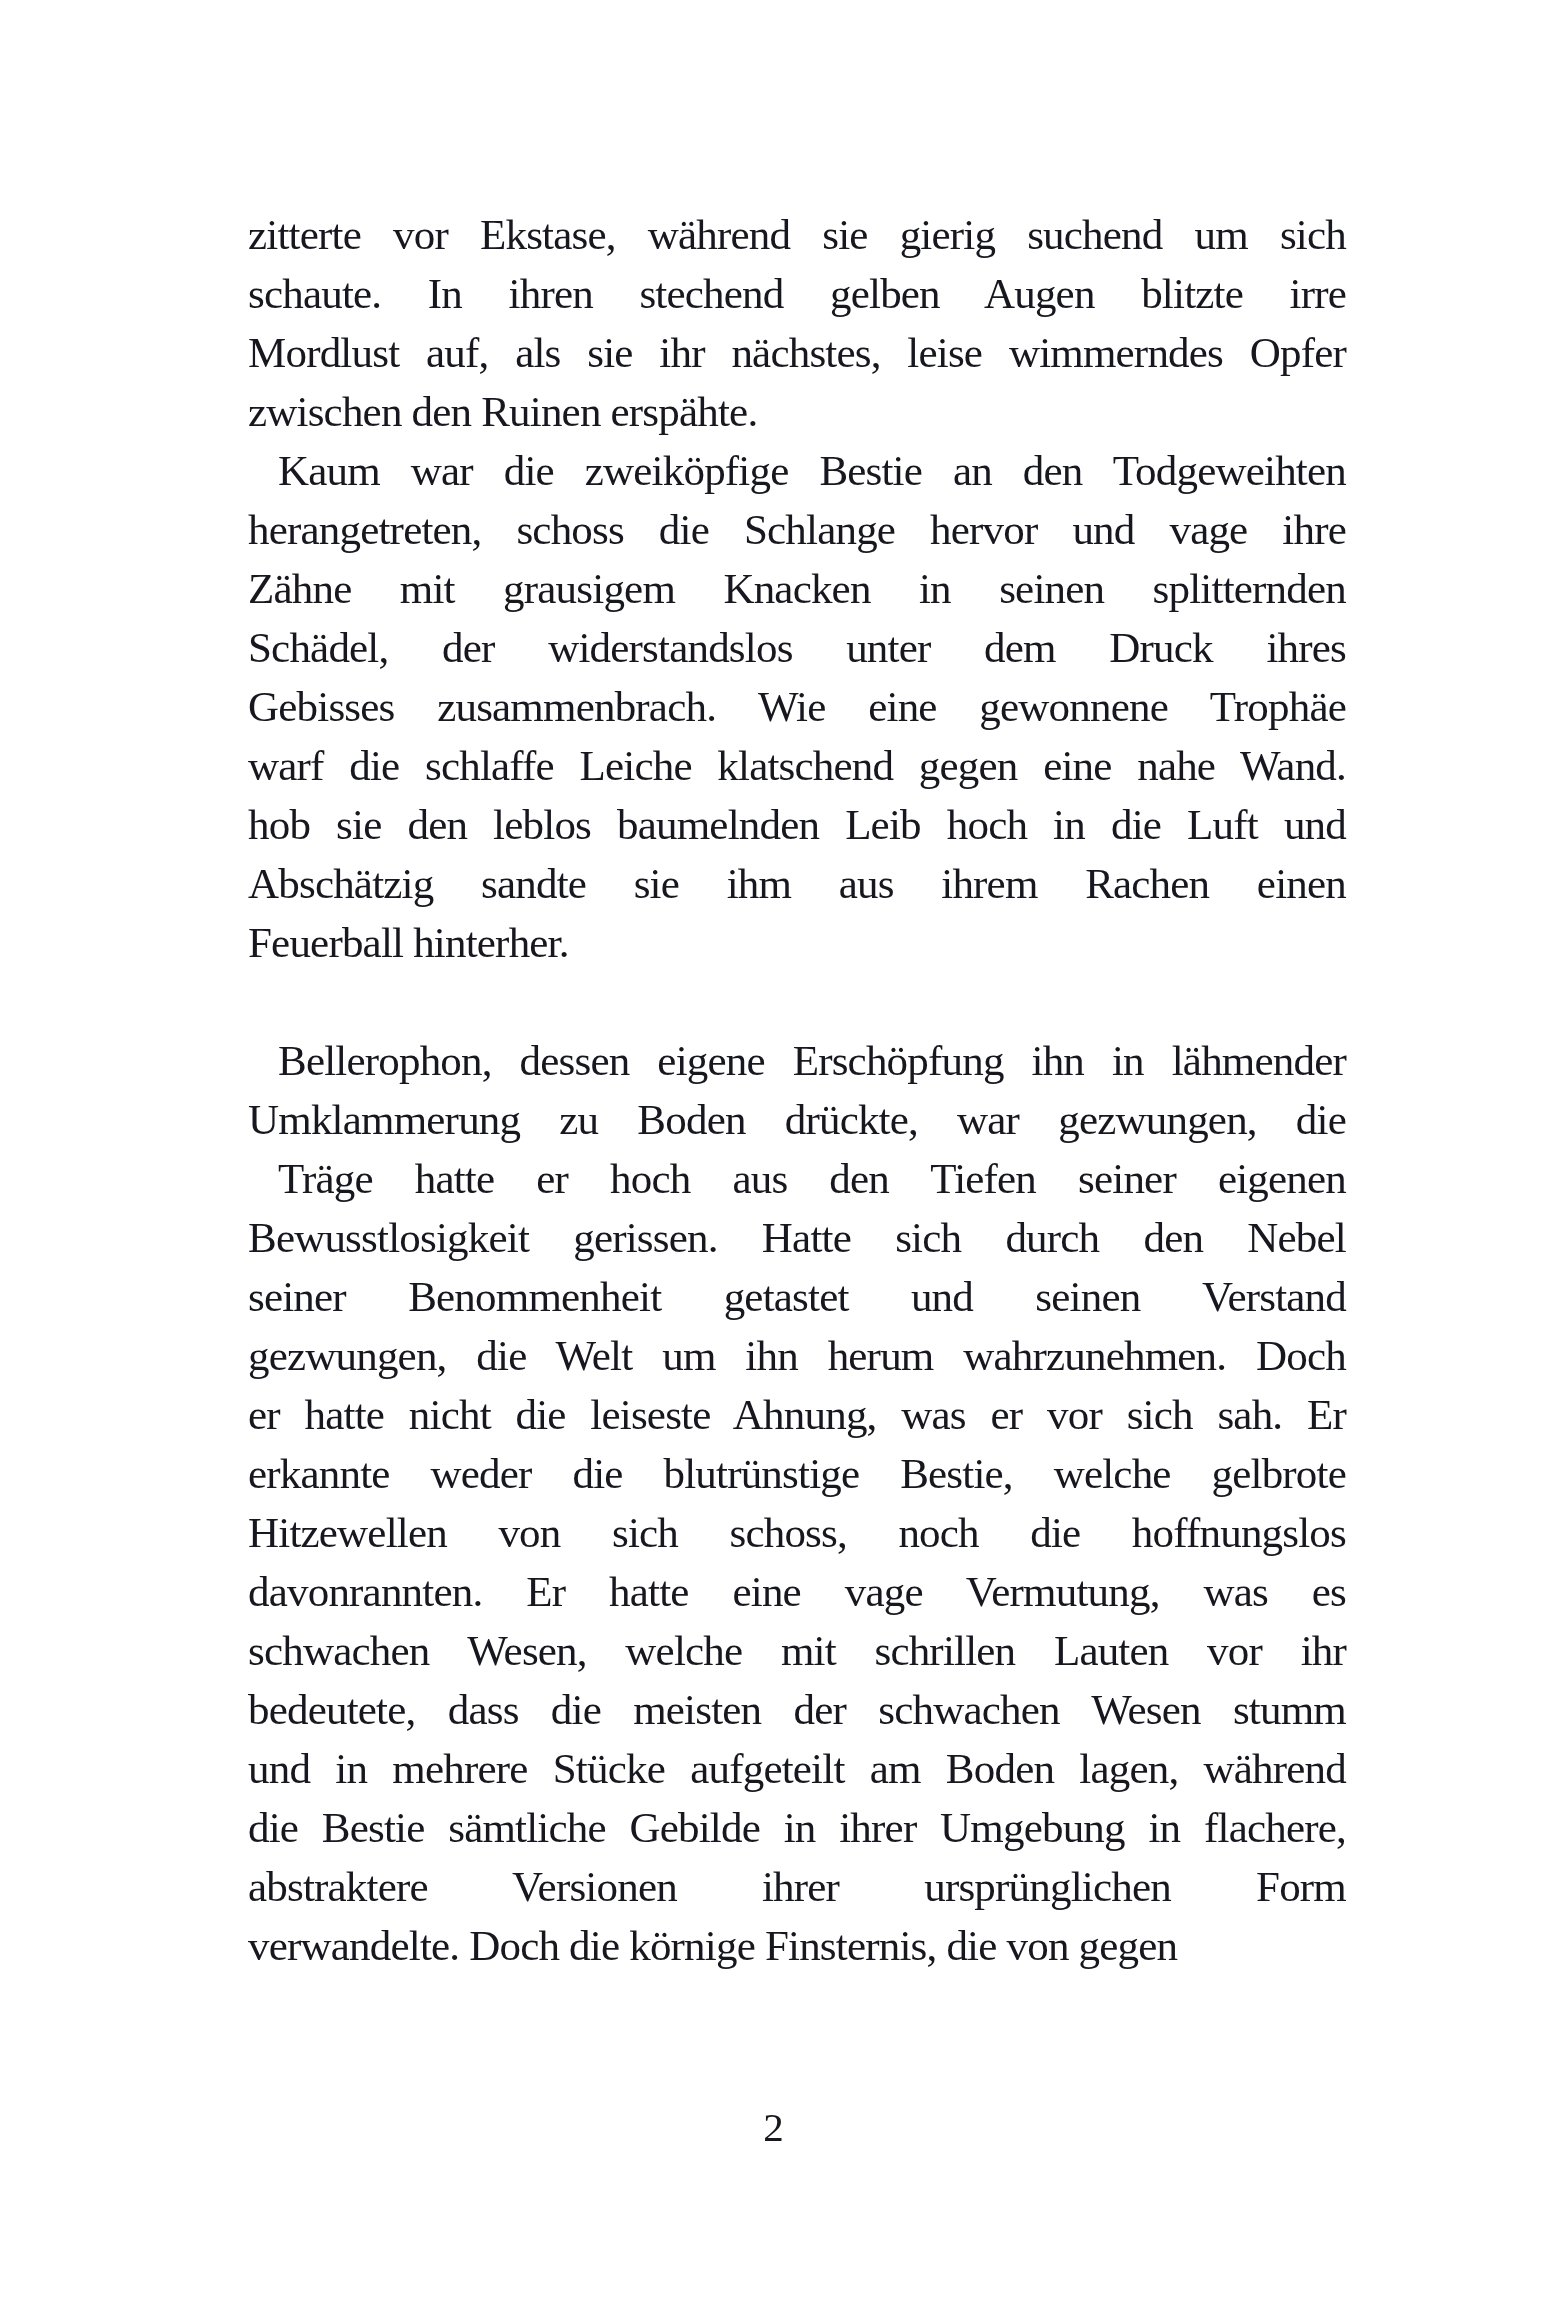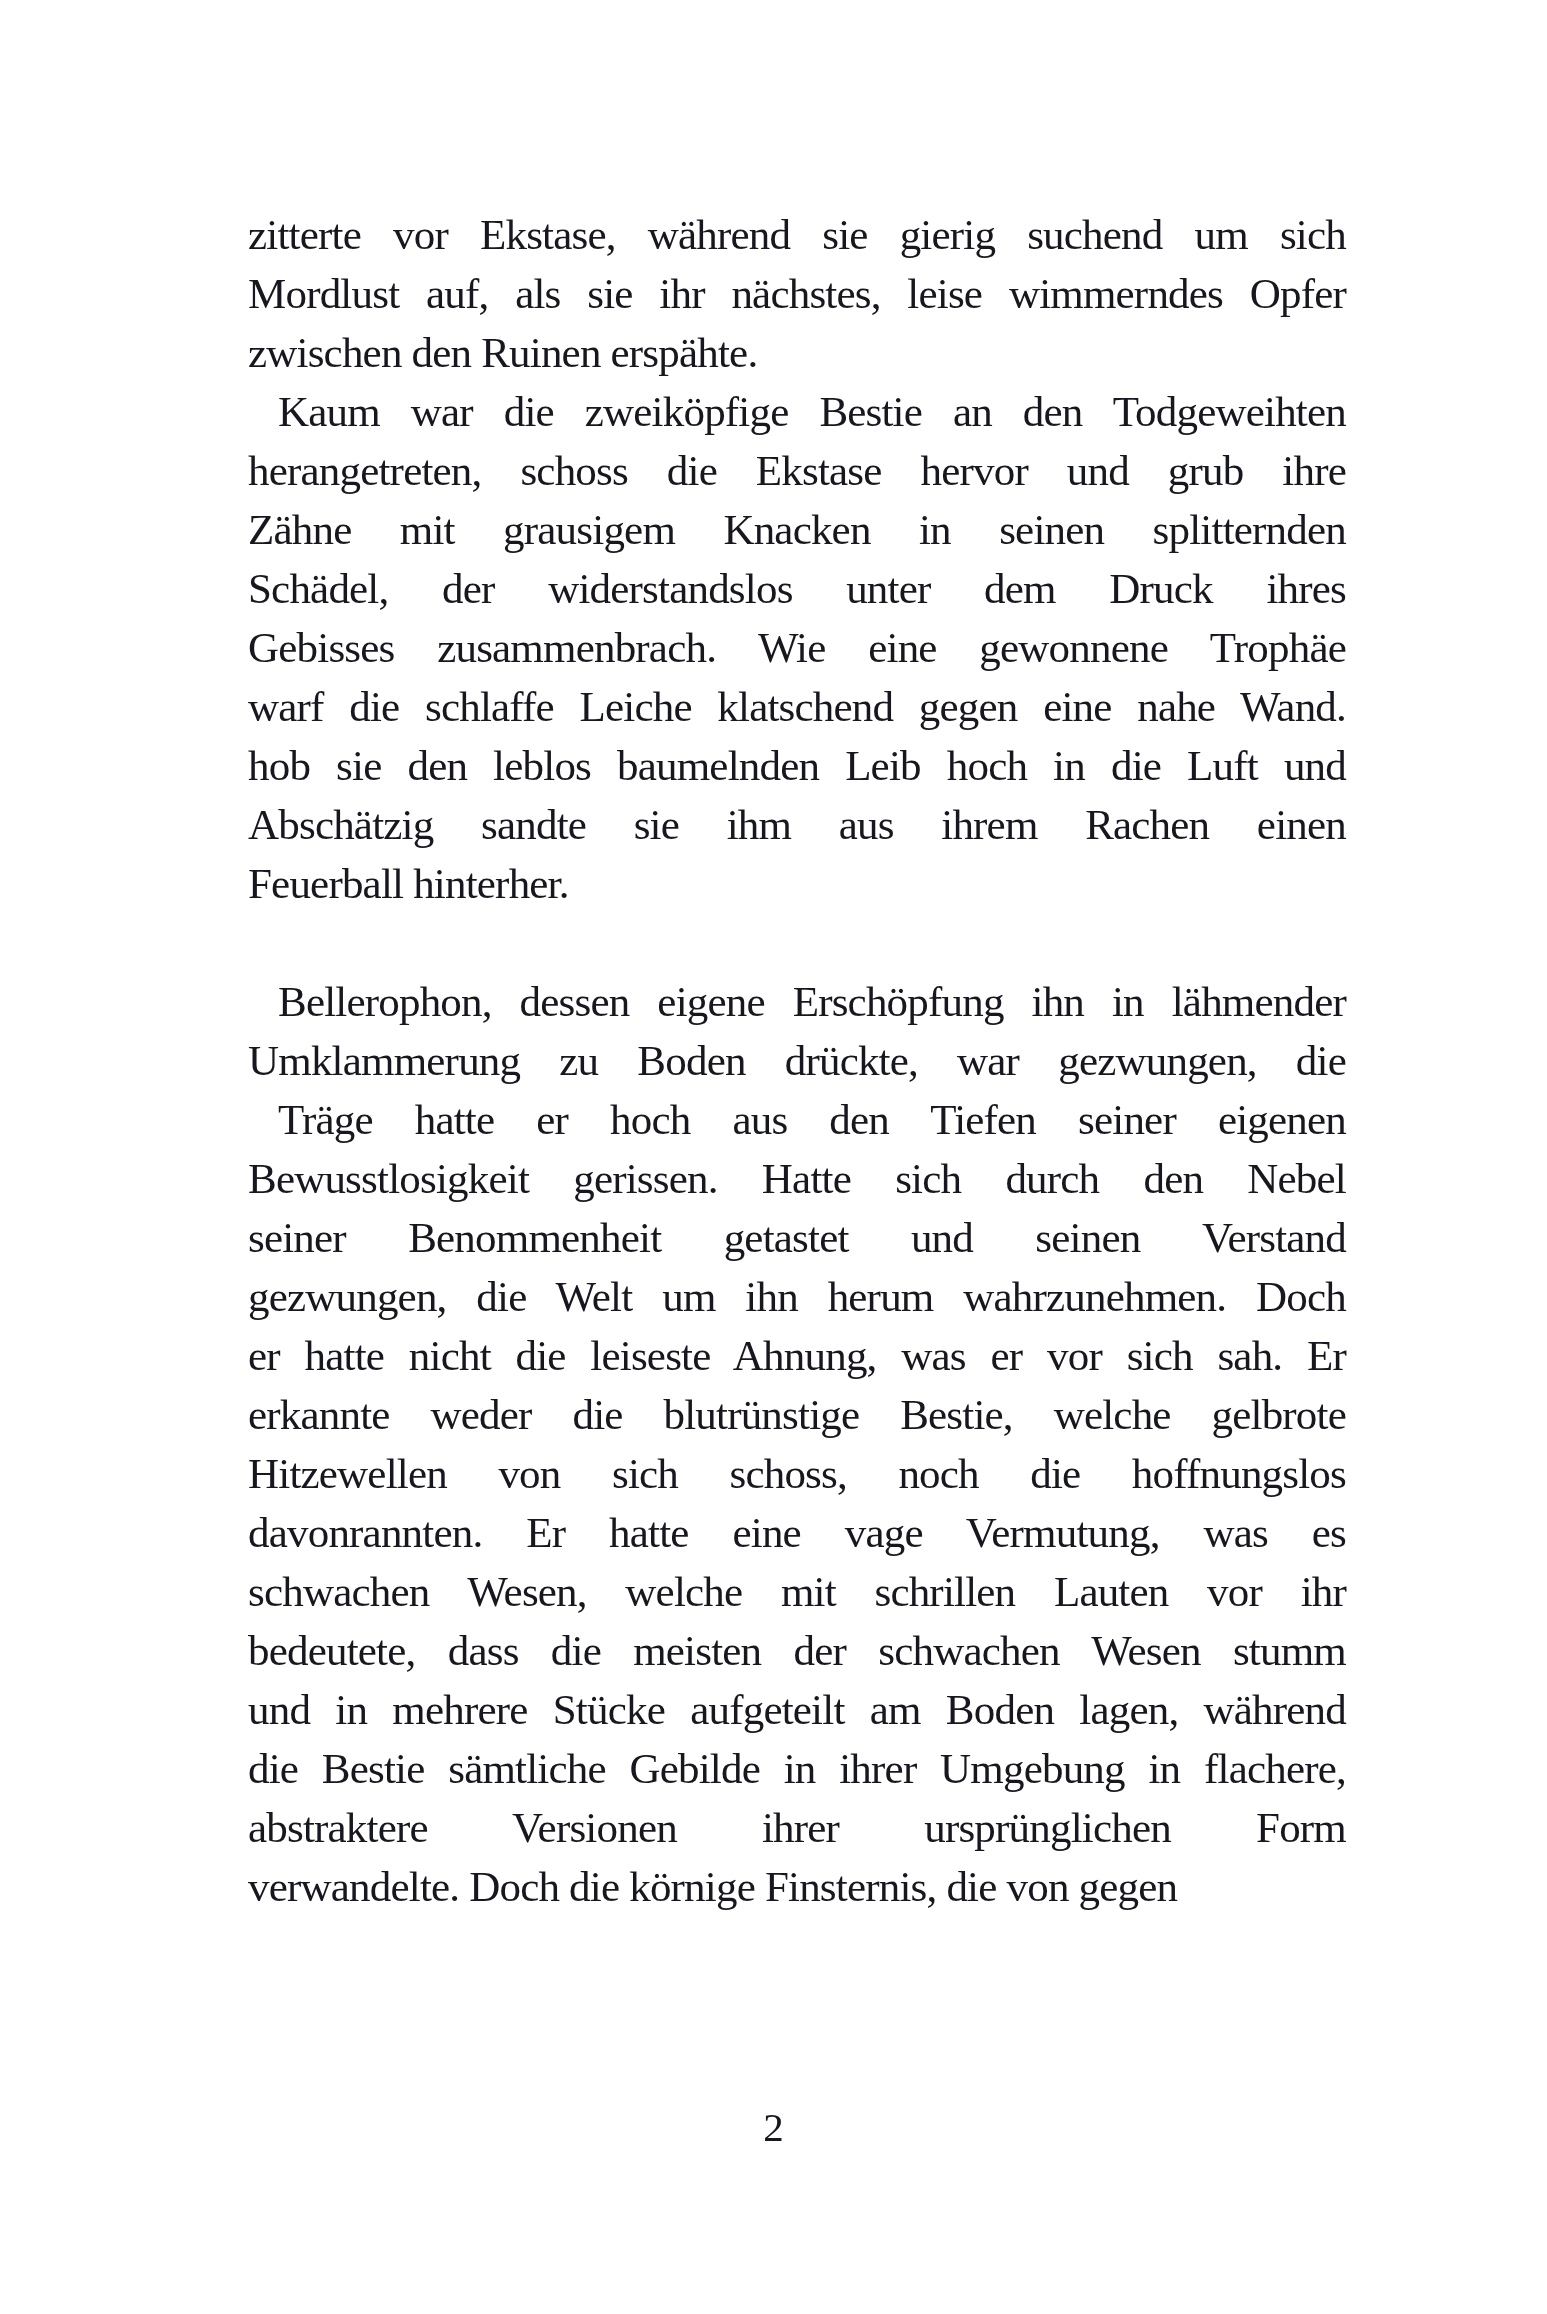--- a/index.html
+++ b/index.html
@@ -58,26 +58,27 @@
     color: var(--ink, #17171f);
   }
 </style>
 </head>
 <body>
 
 <div class="page">
   <div class="text-block" id="text-block">
       <div class="paragraph">
         <div class="line">zitterte vor Ekstase, während sie gierig suchend um sich</div>
+        <div class="line">schaute. In ihren stechend gelben Augen blitzte irre</div>
         <div class="line">Mordlust auf, als sie ihr nächstes, leise wimmerndes Opfer</div>
         <div class="line last">zwischen den Ruinen erspähte.</div>
       </div>
       <div class="paragraph">
         <div class="line indent">Kaum war die zweiköpfige Bestie an den Todgeweihten</div>
-        <div class="line">herangetreten, schoss die Ekstase hervor und grub ihre</div>
+        <div class="line">herangetreten, schoss die Schlange hervor und vage ihre</div>
         <div class="line">Zähne mit grausigem Knacken in seinen splitternden</div>
         <div class="line">Schädel, der widerstandslos unter dem Druck ihres</div>
         <div class="line">Gebisses zusammenbrach. Wie eine gewonnene Trophäe</div>
         <div class="line">warf die schlaffe Leiche klatschend gegen eine nahe Wand.</div>
         <div class="line">hob sie den leblos baumelnden Leib hoch in die Luft und</div>
         <div class="line">Abschätzig sandte sie ihm aus ihrem Rachen einen</div>
         <div class="line last">Feuerball hinterher.</div>
       </div>
       <div class="paragraph gap-before">
         <div class="line indent">Bellerophon, dessen eigene Erschöpfung ihn in lähmender</div>

